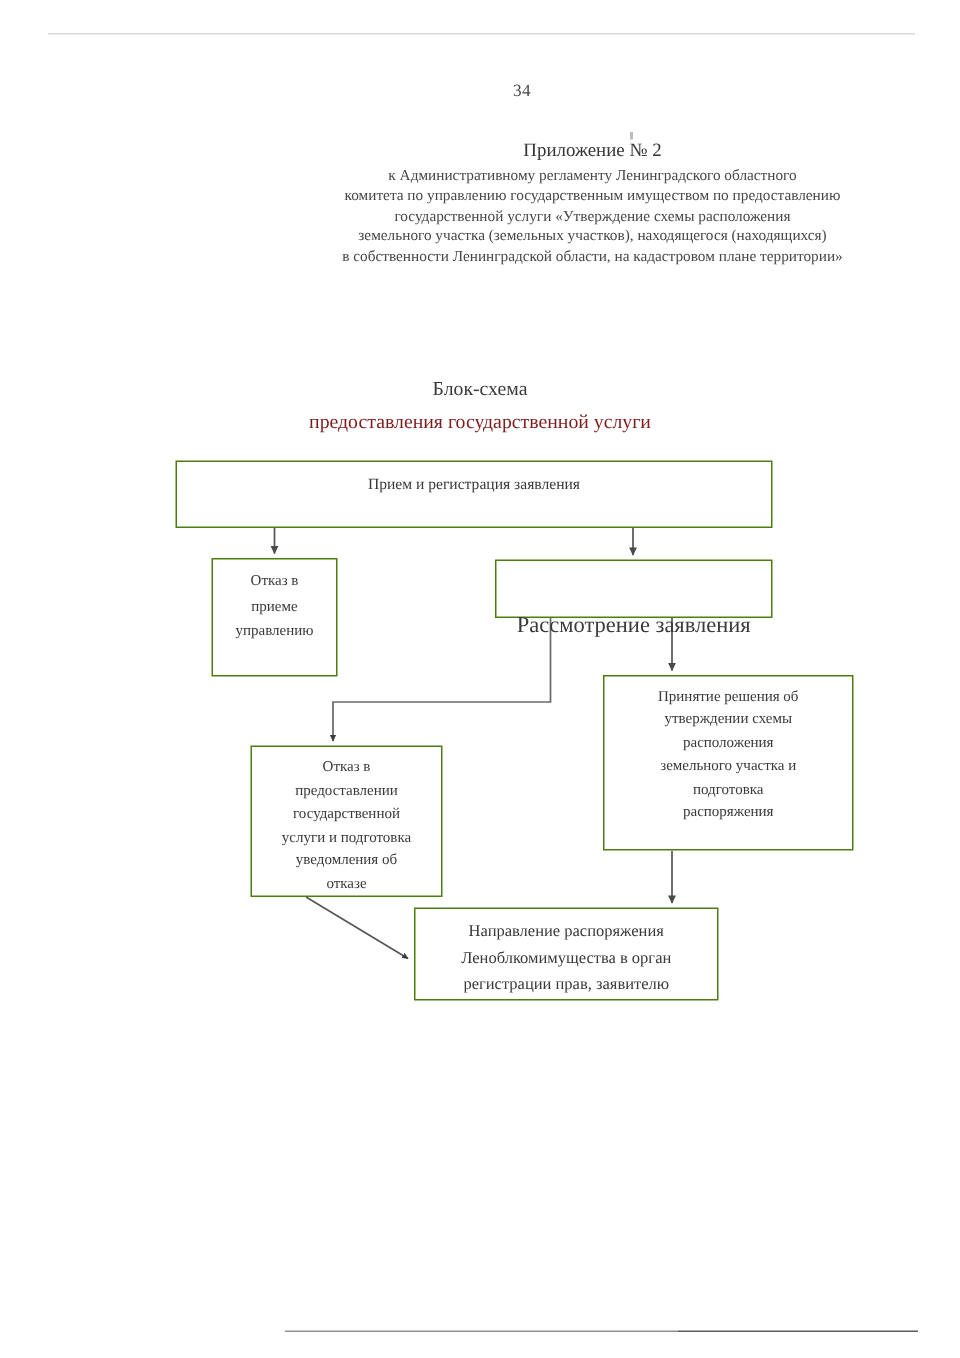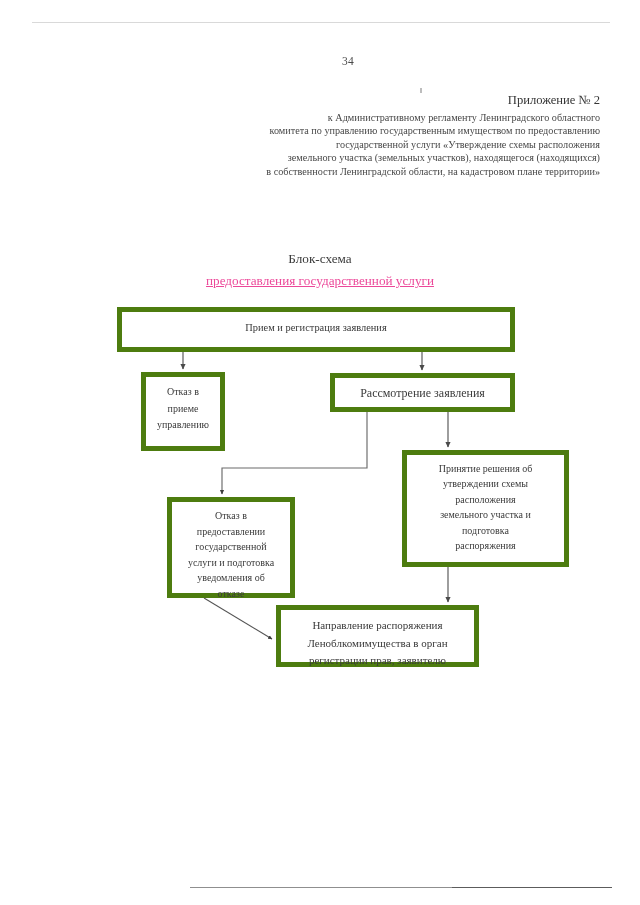--- a/index.html
+++ b/index.html
@@ -62,21 +62,21 @@
     width: 2px;
     height: 5px;
     background: #bdbdbd;
   }
   
   .header-block {
     position: absolute;
     top: 92px;
     left: 190px;
     width: 410px;
-    text-align: right;
+    text-align: center;
   }
   .header-title {
     font-size: 12.6px;
     line-height: 17px;
     color: #353535;
     white-space: nowrap;
   }
   .header-lines {
     margin-top: 2px;
   }
@@ -96,35 +96,34 @@
     margin-top: 12px;
   }
   .doc-title .t1 {
     font-size: 13.2px;
     line-height: 22px;
     color: #3b3b3b;
   }
   .doc-title .t2 {
     font-size: 13.2px;
     line-height: 22px;
-    color: #ec4899;
-    text-decoration: underline;
+    color: #7f1d1d;
   }
   
   #flow {
     position: absolute;
     top: 0;
     left: 0;
     width: 640px;
     height: 905px;
   }
   .node {
     position: absolute;
     box-sizing: border-box;
-    border: 5px solid #4d7c0f;
+    border: 1px solid #4d7c0f;
     background: #ffffff;
     display: flex;
     align-items: flex-start;
     justify-content: center;
     text-align: center;
     color: #3a3a3a;
     z-index: 3;
   }
   .node .txt {
     width: 100%;
@@ -145,21 +144,21 @@
   #node-refuse-accept {
     left: 141px; top: 372px; width: 84px; height: 79px;
   }
   #node-refuse-accept .txt { padding-top: 7px; }
   #node-refuse-accept .ln { font-size: 10px; line-height: 16.5px; }
 
   #node-review {
     left: 330px; top: 373px; width: 185px; height: 39px;
   }
   #node-review .txt { padding-top: 8px; }
-  #node-review .ln { font-size: 12px; line-height: 14px; }
+  #node-review .ln { font-size: 15px; line-height: 14px; margin-top: 28px; }
 
   #node-decision {
     left: 402px; top: 450px; width: 167px; height: 117px;
   }
   #node-decision .txt { padding-top: 6px; }
   #node-decision .ln { font-size: 10px; line-height: 15.4px; }
 
   #node-refuse-service {
     left: 167px; top: 497px; width: 128px; height: 101px;
   }

